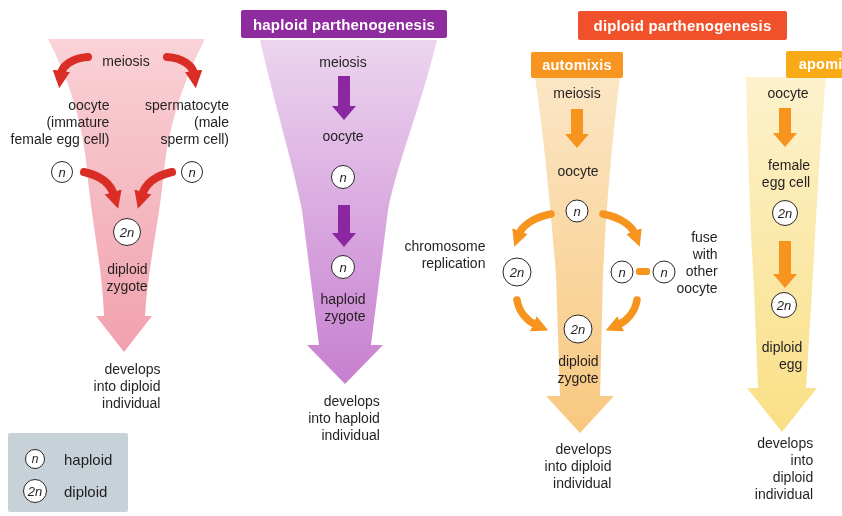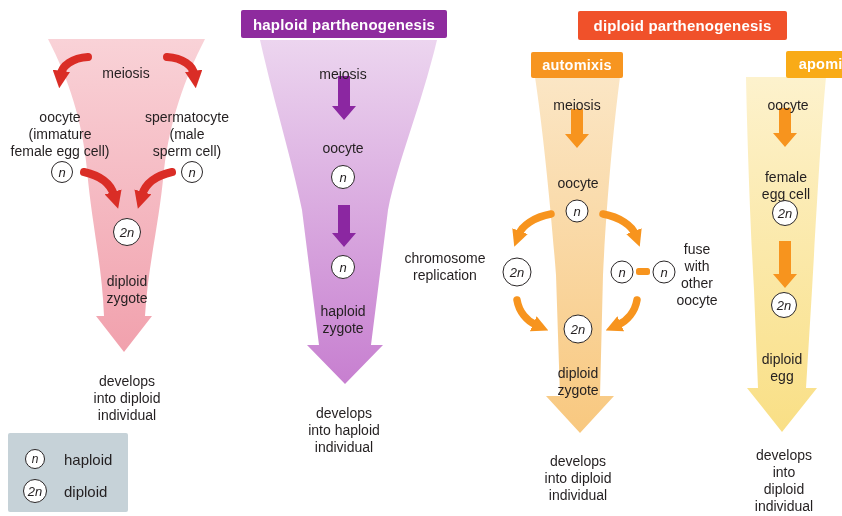--- a/index.html
+++ b/index.html
@@ -6,22 +6,22 @@
   #canvas{position:relative;width:842px;height:516px;background:#ffffff;overflow:hidden;
           font-family:"Liberation Sans",sans-serif;color:#231f20;}
   #shapes{position:absolute;left:0;top:0;width:842px;height:516px;}
   .hdr{position:absolute;display:flex;align-items:center;justify-content:center;
        color:#fff;font-weight:700;font-size:15px;line-height:1;border-radius:2px;letter-spacing:.2px;}
   .hdr-sex{left:42px;top:10px;width:170px;height:28px;background:#e6392f;}
   .hdr-hap{left:241px;top:10px;width:206px;height:28px;background:#8e2b9e;}
   .hdr-dip{left:578px;top:11px;width:209px;height:29px;background:#f0512a;}
   .hdr-auto{left:531px;top:52px;width:92px;height:26px;background:#f79520;font-size:14.5px;}
   .hdr-apo{left:738px;top:51px;width:90px;height:27px;background:#f9ab17;font-size:14.5px;margin-left:48px;}
-  .lbl{position:absolute;transform:translate(-50%,-50%);text-align:center;
-       white-space:pre-line;font-size:14px;line-height:1.22;margin-top:12px;}
+  .lbl{position:absolute;transform:translate(-50%,-50%);text-align:right;
+       white-space:pre-line;font-size:14px;line-height:1.22;}
   .circ{position:absolute;transform:translate(-50%,-50%);background:#fff;
         border:1.8px solid #2a2627;border-radius:50%;box-sizing:border-box;
         display:flex;align-items:center;justify-content:center;
         font-style:italic;font-size:13px;line-height:1;}
   .d20{width:20px;height:20px;font-size:12px;}
   .d22{width:22px;height:22px;}
   .d23{width:23px;height:23px;}
   .d24{width:24px;height:24px;}
   .d26{width:26px;height:26px;}
   .d28{width:28px;height:28px;}

